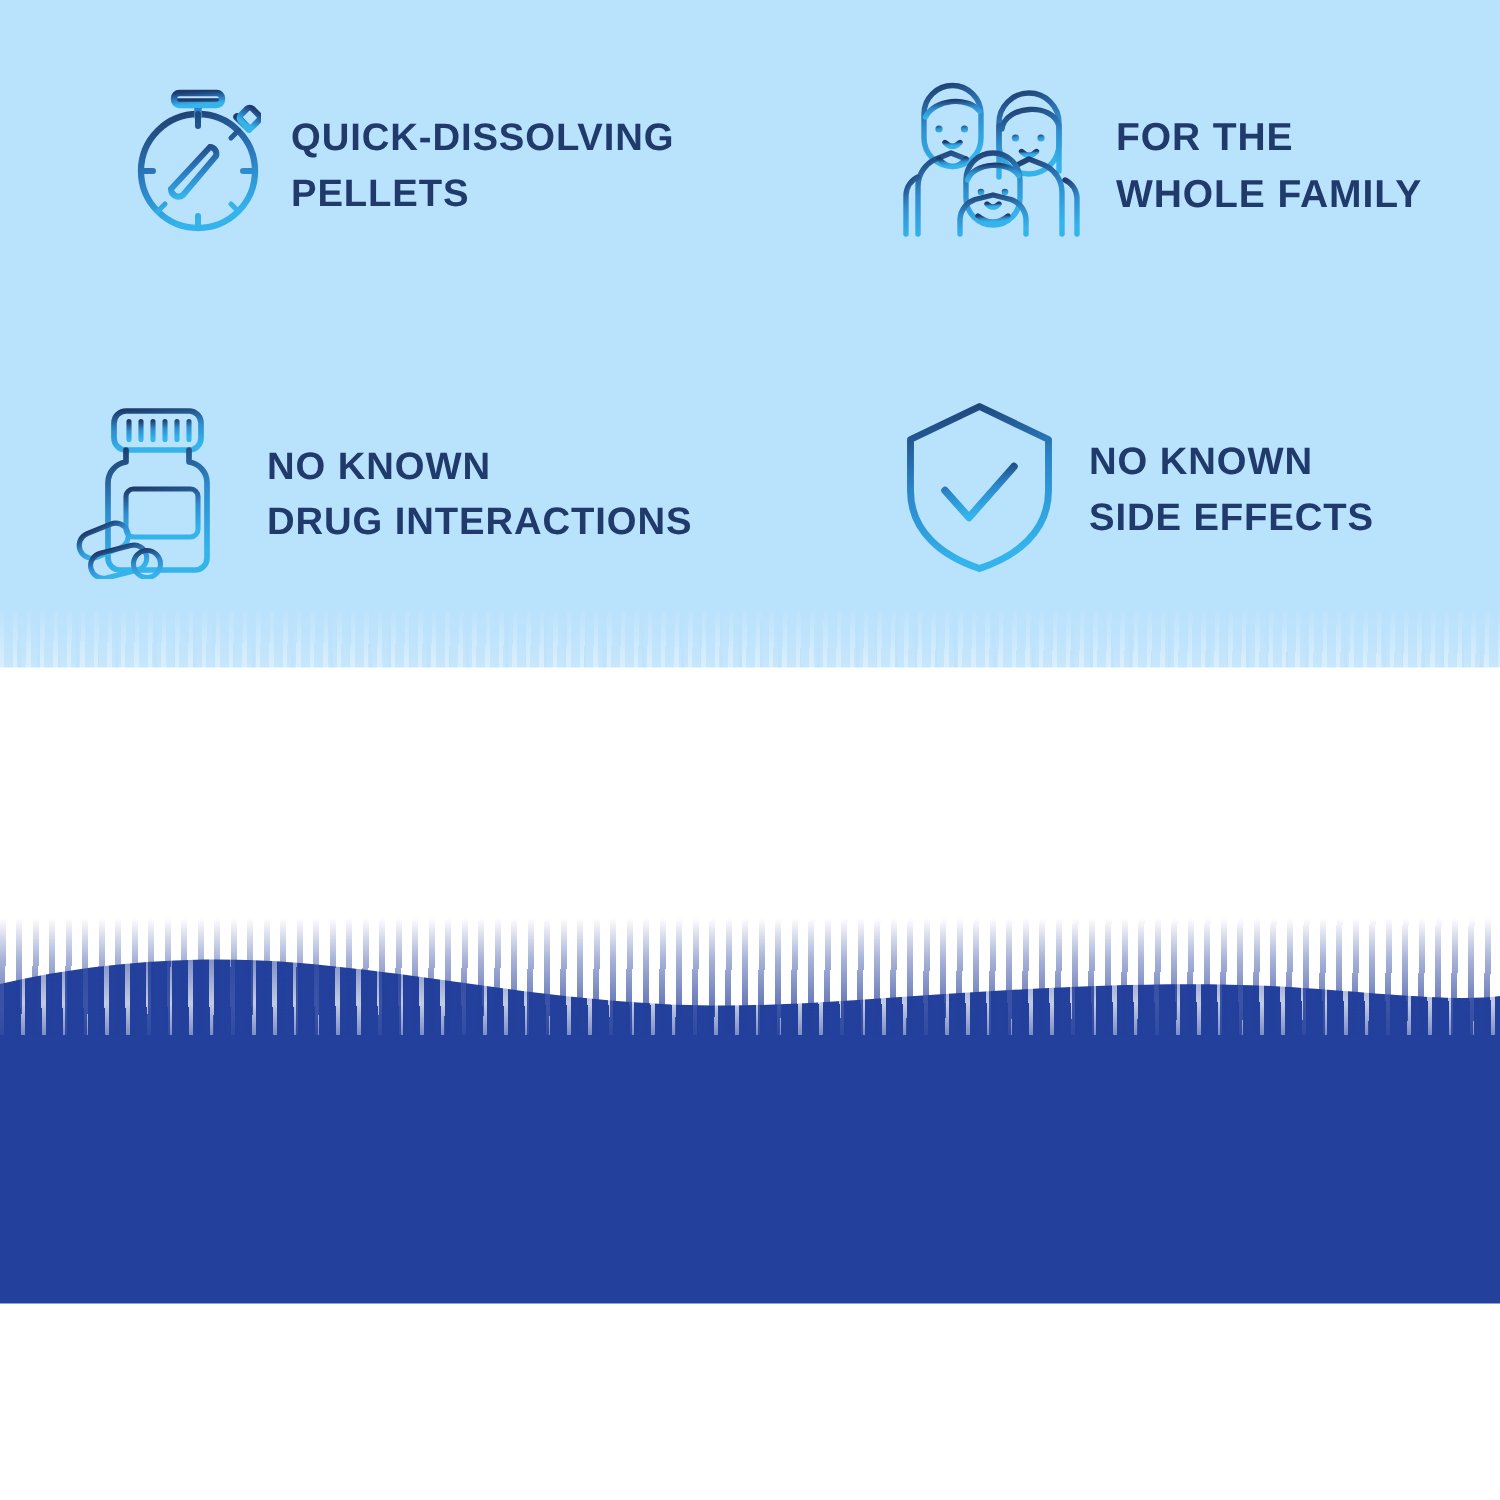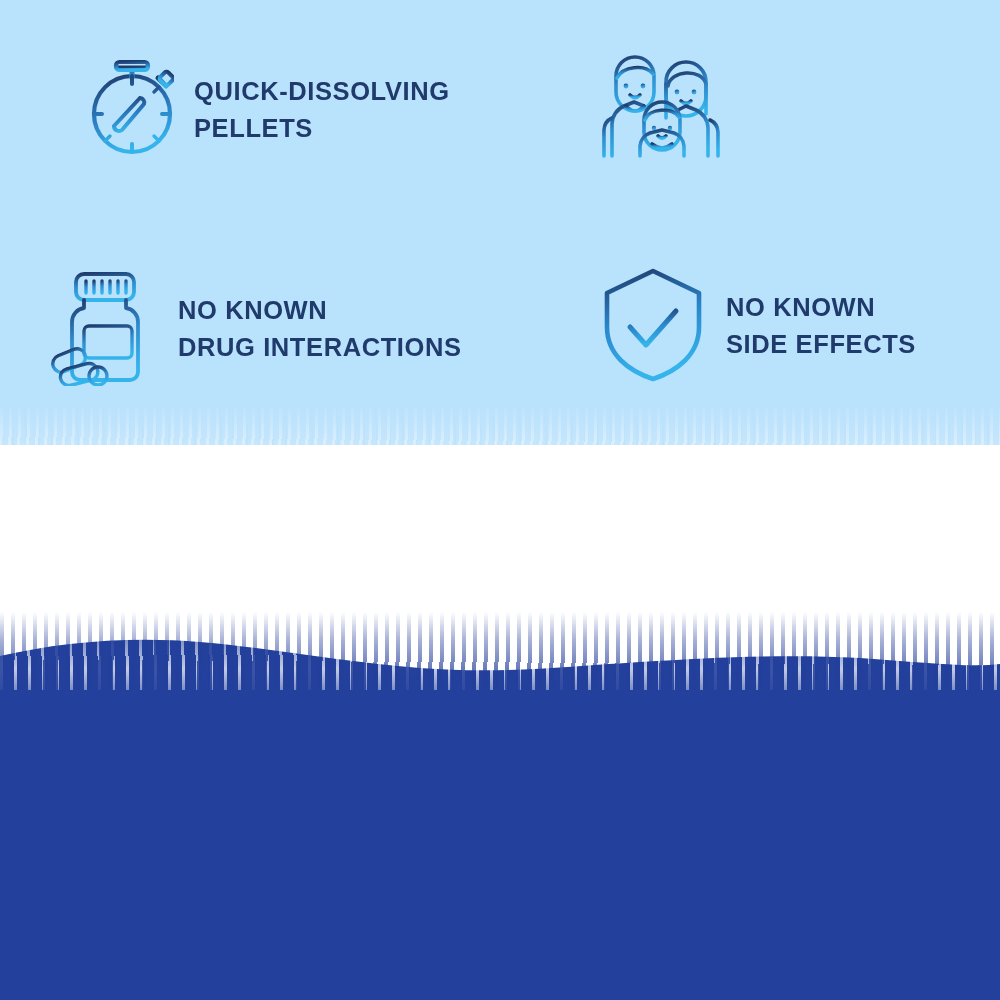--- a/index.html
+++ b/index.html
@@ -1,21 +1,21 @@
 <!DOCTYPE html>
 <html><head>
 <meta charset="utf-8">
 <style>
   html,body{margin:0;padding:0;}
   body{
     width:1000px;height:1000px;overflow:hidden;
     font-family:"Liberation Sans", sans-serif;
     background:#ffffff;
   }
-  #page{position:relative;width:1000px;height:1000px;overflow:hidden;background:#ffffff;}
+  #page{position:relative;width:1000px;height:869px;overflow:hidden;background:#ffffff;}
 
   
   .features-panel{
     position:absolute;left:0;top:0;width:1000px;height:445px;
     background:#b9e2fd;
   }
   
   .fade-to-white{
     position:absolute;left:0;top:398px;width:1000px;height:135px;
     background:linear-gradient(to bottom,
@@ -163,20 +163,22 @@
             <path d="M44 68 a18 18 0 0 1 36 0 v12 a18 18 0 0 1 -36 0 z"></path>
             <path d="M45 68 c4 -12 28 -13 34 -3"></path>
             <circle cx="54" cy="76" r="2.2" fill="url(#gradFam)" stroke="none"></circle>
             <circle cx="70" cy="76" r="2.2" fill="url(#gradFam)" stroke="none"></circle>
             <path d="M58 84 q4 4 8 0"></path>
             <path d="M40 104 v-10 a15 15 0 0 1 10 -13 l12 -3 l12 3 a15 15 0 0 1 10 13 v10"></path>
             <path d="M52 92 q10 8 20 0"></path>
           </g>
         </svg>
       </div>
+      <div class="flabel">FOR THE
+WHOLE FAMILY</div>
     </div>
 
     <div class="feature" id="feat-drug">
       <div class="ficon">
         <svg width="110" height="118" viewBox="0 0 110 118">
           <defs>
             <linearGradient id="gradBottle" x1="0" y1="0" x2="0.2" y2="1">
               <stop offset="0%" stop-color="#1f3a6b"></stop>
               <stop offset="50%" stop-color="#2f8dcf"></stop>
               <stop offset="100%" stop-color="#35b4ec"></stop>

